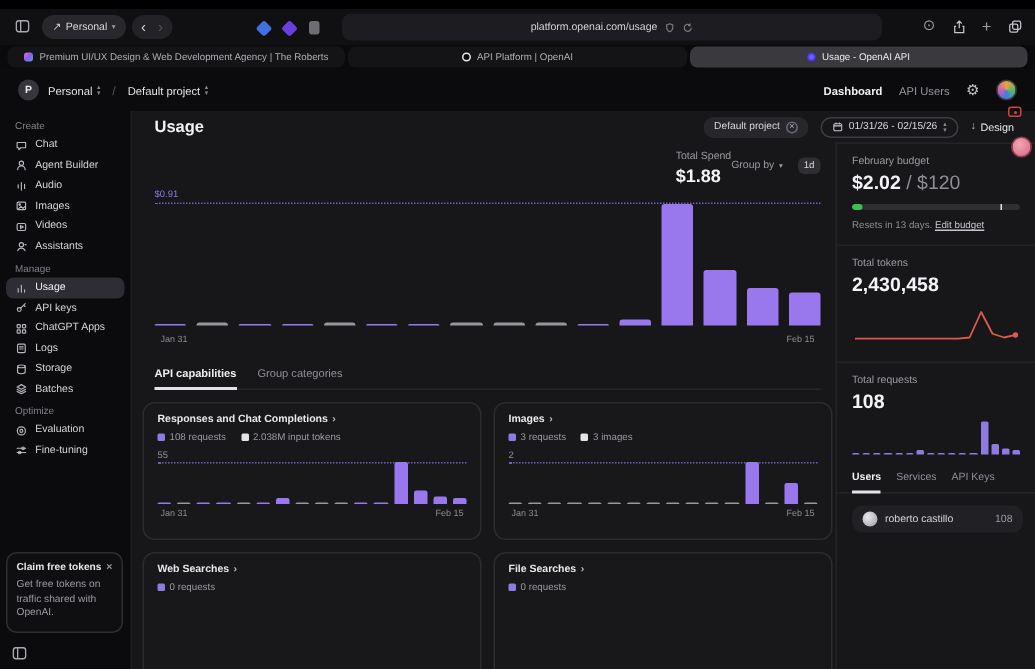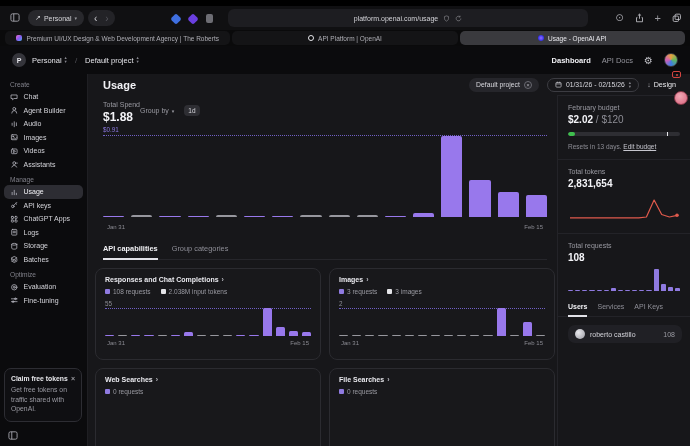--- a/index.html
+++ b/index.html
@@ -59,21 +59,21 @@
   .main-header { height:21px; display:flex; align-items:center; padding:0 14px 0 15px; }
   .page-title { font-size:11px; font-weight:bold; color:#f2f2f6; }
   .mh-right { margin-left:auto; display:flex; align-items:center; gap:8px; }
   .chip { background:#26262b; border-radius:9px; height:14px; display:flex; align-items:center; gap:4px; padding:0 7px; font-size:6.8px; color:#d8d8de; }
   .chip-x { width:8px; height:8px; border:1px solid #6a6a72; border-radius:50%; display:flex; align-items:center; justify-content:center; font-size:6px; color:#b0b0b8; cursor:pointer; }
   .datechip { border:1px solid #3c3c42; border-radius:9px; height:14px; display:flex; align-items:center; gap:4px; padding:0 7px; font-size:6.8px; color:#d8d8de; cursor:pointer; }
   .export-btn { display:flex; align-items:center; gap:3px; font-size:7.2px; color:#e8e8ec; cursor:pointer; }
   .export-btn .arr { color:#b8b8c0; font-size:7px; }
 
   .main-body { position:absolute; top:21px; left:0; right:133px; bottom:0; }
-  .spend-row { display:flex; justify-content:flex-start; align-items:flex-start; padding:6px 10px 0 15px; }
+  .spend-row { display:flex; justify-content:flex-end; align-items:flex-start; padding:6px 10px 0 15px; }
   .metric-label { font-size:7px; color:#9a9aa2; }
   .metric-value { font-size:12px; font-weight:bold; color:#f4f4f8; margin-top:2px; }
   .groupby { display:flex; align-items:center; gap:10px; margin-top:4px; }
   .groupby-label { font-size:7px; color:#9a9aa2; display:flex; gap:3px; align-items:center; cursor:pointer; }
   .interval-btn { background:#2e2e33; border-radius:4px; padding:2px 4px; font-size:6.5px; color:#d8d8de; cursor:pointer; }
 
   .chart-wrap { position:relative; margin:2px 10px 0 15px; height:104px; }
   .ref-label { position:absolute; top:0; left:0; font-size:6.3px; color:#8d79e2; }
   .ref-line { position:absolute; top:9px; left:0; right:0; border-top:1px dotted #6f5fc4; }
   .bars { position:absolute; top:9px; bottom:13px; left:0; right:0; display:flex; align-items:flex-end; gap:7px; }
@@ -95,21 +95,21 @@
   .mini-chart .ref-label { color:#8d8d95; }
   .mini-chart .ref-line { top:8px; }
   .mini-chart .bars { top:8px; bottom:10px; gap:4px; }
   .mini-chart .bars .bar { border-radius:1.5px 1.5px 0 0; }
   .mini-chart .xlabels { padding:0 2px; }
 
   
   .right-panel { position:absolute; top:21px; right:0; width:133px; bottom:0; border-left:1px solid #232328; border-top:1px solid #232328; background:#17171a; }
   .rp-section { padding:8px 10px 9px; border-bottom:1px solid #232328; }
   .rp-label { font-size:7px; color:#9a9aa2; }
-  .rp-value { font-size:10px; font-weight:bold; color:#f4f4f8; margin-top:3px; }
+  .rp-value { font-size:13px; font-weight:bold; color:#f4f4f8; margin-top:3px; }
   .rp-value .dim { color:#8d8d95; font-weight:normal; }
   .budget-bar { position:relative; height:4px; border-radius:2px; background:#2e2e33; margin-top:7px; overflow:hidden; }
   .budget-fill { position:absolute; left:0; top:0; bottom:0; border-radius:2px; }
   .budget-marker { position:absolute; top:0; bottom:0; width:1.5px; background:#e6e6ea; }
   .rp-note { margin-top:7px; font-size:6.5px; color:#8d8d95; }
   .rp-link { color:#c6c6ce; text-decoration:underline; cursor:pointer; }
   .spark { display:block; margin-top:5px; }
   .mini-bars { display:flex; align-items:flex-end; gap:2px; height:22px; margin-top:6px; }
   .mini-bars .bar { flex:1; min-height:1.5px; border-radius:1px 1px 0 0; }
   .rp-tabs { display:flex; gap:10px; padding:8px 10px 0; border-bottom:1px solid #232328; }
@@ -204,21 +204,21 @@
     <span>Default project</span>
     <span class="updown">
         <span>▴</span>
         <span>▾</span>
       </span>
   </span>
   <div class="hdr-right">
     <span class="gear" style="order:3">⚙</span>
     <span class="user-avatar" style="order:4"></span>
   <span class="hdr-nav active" style="order: 0; padding-left: 22px;">Dashboard</span>
-      <span class="hdr-nav" style="order: 1;">API Docs</span>
+      <span class="hdr-nav" style="order: 1;">API Users</span>
     </div>
 </div>
 
 <div class="workspace">
 
   <div class="side">
     <nav>
         <div class="side-label">Create</div>
         <div class="side-item">
           <svg class="ic" viewBox="0 0 12 12">
@@ -536,21 +536,21 @@
           <span class="budget-fill" style="width: 6%; background: rgb(63, 191, 78);"></span>
           <span class="budget-marker" style="left: 88%;"></span>
         </div>
         <div class="rp-note">
           <span>Resets in 13 days.</span>
           <span class="rp-link">Edit budget</span>
         </div>
       </div>
       <div class="rp-section">
         <div class="rp-label">Total tokens</div>
-        <div class="rp-value">2,831,654</div>
+        <div class="rp-value">2,430,458</div>
         <svg class="spark" width="113" height="30" viewBox="0 0 113 30">
             <polyline points="2.0,23.8 9.6,23.8 17.3,23.8 24.9,23.8 32.6,23.8 40.2,23.8 47.9,23.8 55.5,23.8 63.1,23.8 70.8,23.8 78.4,23.0 86.1,6.0 93.7,20.5 101.4,23.0 109.0,21.3" fill="none" stroke="#e05a4c" stroke-width="1.2" stroke-linejoin="round"></polyline>
             <circle cx="109.0" cy="21.3" r="1.8" fill="#e05a4c"></circle>
           </svg>
       </div>
       <div class="rp-section" style="border-bottom:none; padding-bottom:4px;">
         <div class="rp-label">Total requests</div>
         <div class="rp-value">108</div>
         <div class="mini-bars">
             <div class="bar" style="height: 3.63636%; background: rgb(143, 122, 224);"></div>

